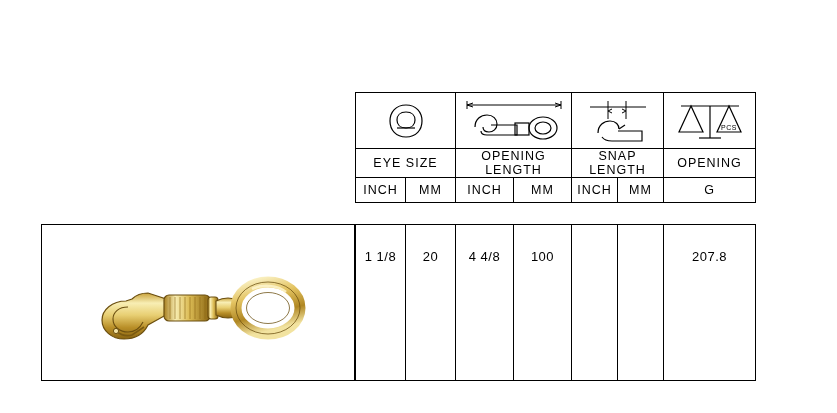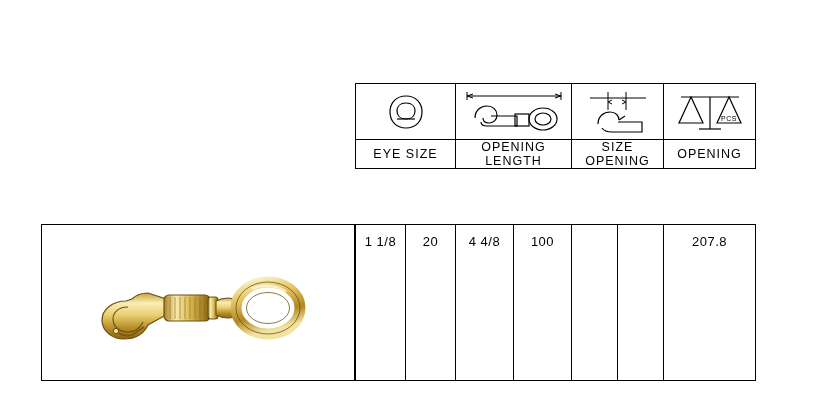--- a/index.html
+++ b/index.html
@@ -13,21 +13,21 @@
     position: relative;
     font-family: "Liberation Sans", sans-serif;
     color: #000000;
     overflow: hidden;
   }
 
   
   .spec-table {
     position: absolute;
     left: 355px;
-    top: 83px;
+    top: 92px;
     width: 400px;
     border-collapse: collapse;
     table-layout: fixed;
     border-radius: 9px;
   }
   .spec-table td {
     border: 1px solid #000;
     text-align: center;
     vertical-align: middle;
     font-size: 12px;
@@ -58,21 +58,21 @@
     width: 400px;
     height: 157px;
     border-collapse: collapse;
     table-layout: fixed;
   }
   .values-table td {
     border: 1px solid #000;
     vertical-align: top;
     text-align: center;
     font-size: 13px;
-    padding-top: 9px;
+    padding-top: 24px;
     letter-spacing: 0.5px;
   }
 
   
   .product-box {
     position: absolute;
     left: 41px;
     top: 224px;
     width: 314px;
     height: 157px;
@@ -154,22 +154,31 @@
           <path d="M20 8 L8 34 L32 34 Z" fill="none" stroke="#000" stroke-width="1.2"></path>
           <path d="M58 8 L46 34 L70 34 Z" fill="none" stroke="#000" stroke-width="1.2"></path>
           <text class="pcs-label" x="50" y="32">PCS</text>
         </svg>
       </span>
     </td>
   </tr>
   <tr class="name-row">
     <td colspan="2">EYE SIZE</td>
     <td colspan="2">OPENING  LENGTH</td>
-    <td colspan="2">SIZE  OPENING</td>
+    <td colspan="2">SNAP  LENGTH</td>
     <td>OPENING</td>
+  </tr>
+  <tr class="unit-row">
+    <td>INCH</td>
+    <td>MM</td>
+    <td>INCH</td>
+    <td>MM</td>
+    <td>INCH</td>
+    <td>MM</td>
+    <td>G</td>
   </tr>
 </tbody>
   </table>
 
 <table class="values-table">
   <colgroup>
     <col style="width:50px">
       <col style="width:50px">
     <col style="width:58px">
       <col style="width:58px">

